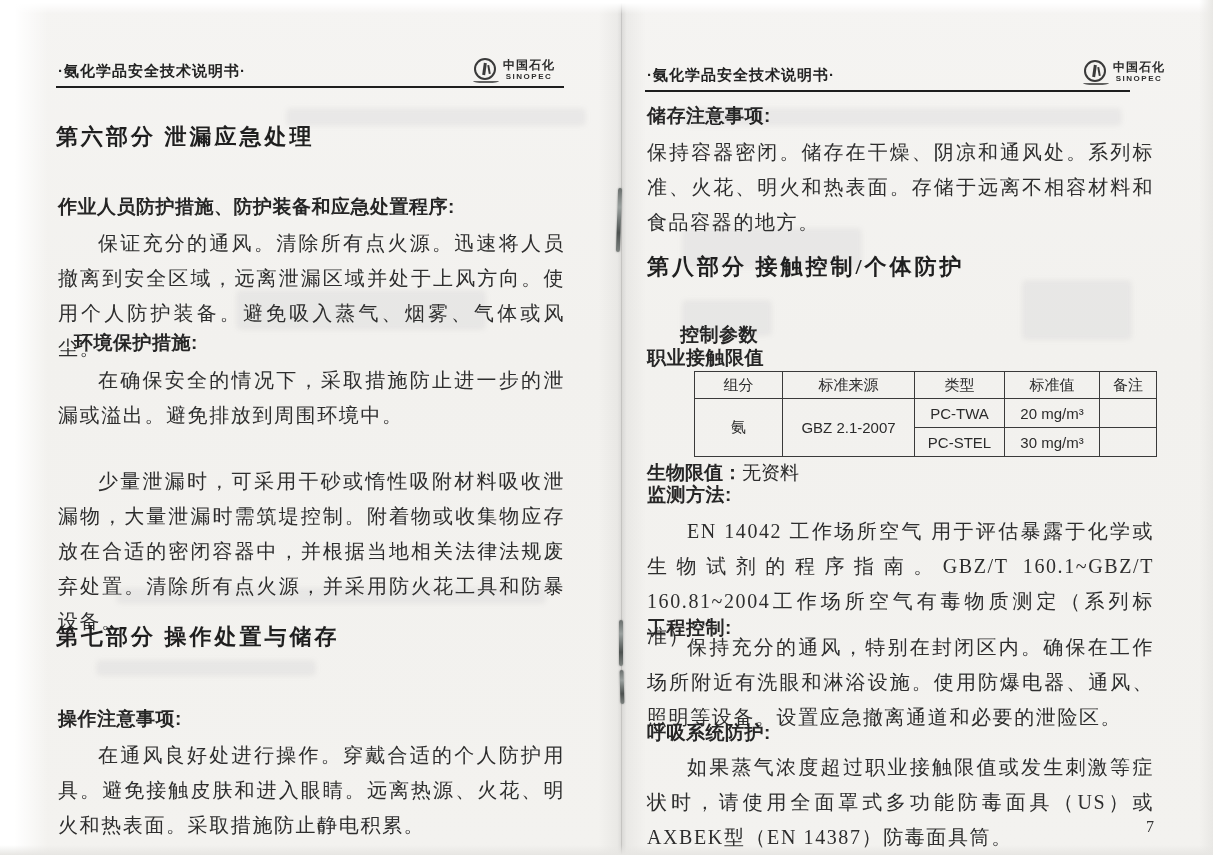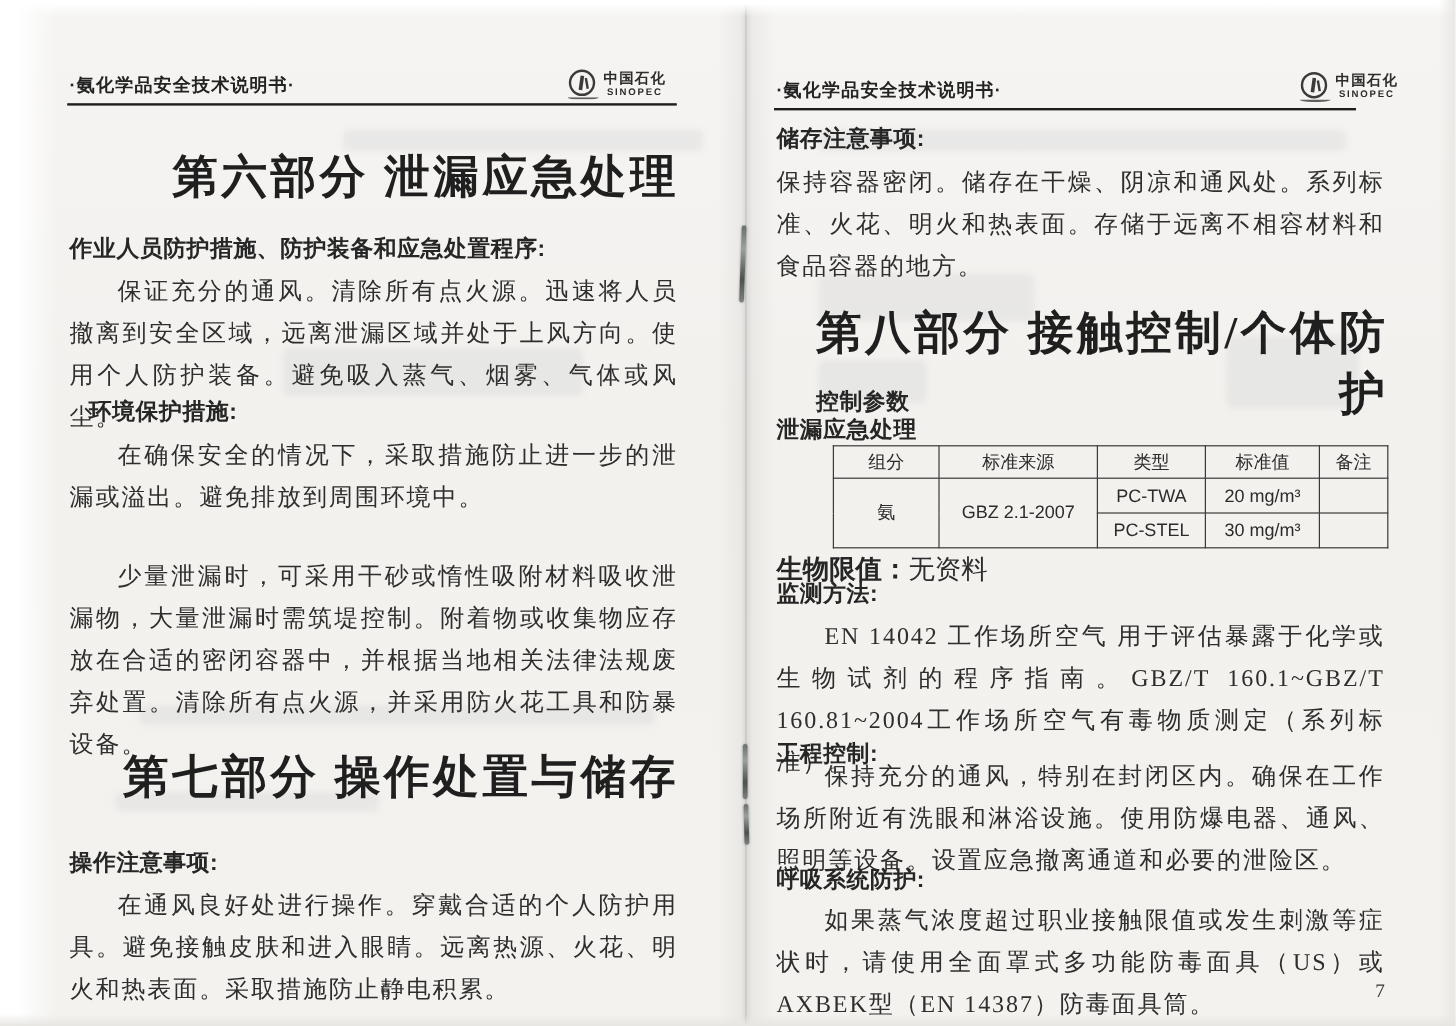--- a/index.html
+++ b/index.html
@@ -71,34 +71,34 @@
     position:absolute; left:-1px; top:20px; width:26px; height:5px;
     border-bottom:2px solid rgba(58,58,58,0.8); border-radius:40%;
   }
   .logo-text { display:flex; flex-direction:column; line-height:1;text-align:center; }
   .logo-cn { font-family:"Liberation Sans",sans-serif; font-weight:bold;
              font-size:12px; color:#2c2c2c; letter-spacing:1px; }
   .logo-en { font-family:"Liberation Sans",sans-serif; font-weight:bold;
              font-size:8px; color:#2c2c2c; letter-spacing:1.5px; margin-top:2px; }
 
   .sec-title {
-    position:absolute; text-align:right; font-weight:bold;
-    font-size:38px; letter-spacing:3px; color:#1f1f1f;
+    position:absolute; text-align:left; font-weight:bold;
+    font-size:22px; letter-spacing:3px; color:#1f1f1f;
     font-family:"Liberation Serif","DejaVu Serif",serif;
   }
   .lbl {
     position:absolute; font-family:"Liberation Sans","DejaVu Sans",sans-serif;
     font-weight:bold; font-size:19px; color:#262626; letter-spacing:0.5px;
   }
   .para {
     position:absolute; font-size:20px; line-height:35px; letter-spacing:1.6px;
     text-align:justify; color:#2e2e2e;
   }
   .para.indent { text-indent:2em; }
-  .bio-line { position:absolute; font-size:22px; }
+  .bio-line { position:absolute; font-size:19px; }
   .bio-line .b { font-family:"Liberation Sans",sans-serif; font-weight:bold; color:#262626; }
   .pagenum { position:absolute; font-size:16px; color:#333; width:40px; text-align:center; }
 
   
   table.oel {
     position:absolute; border-collapse:collapse; table-layout:fixed;
     font-size:15px; color:#2b2b2b; background:transparent;
   }
   table.oel th, table.oel td {
     border:1.6px solid #3a3a3a; text-align:center; vertical-align:middle;
@@ -174,21 +174,21 @@
         <span class="logo-en">SINOPEC</span>
       </span>
     </div>
 
     <div class="lbl" style="left:25px; top:103px;">储存注意事项:</div>
     <div class="para" style="left:25px; top:135px; width:507px;">保持容器密闭。储存在干燥、阴凉和通风处。系列标准、火花、明火和热表面。存储于远离不相容材料和食品容器的地方。</div>
 
     <div class="sec-title" style="left:25px; top:252px; width:510px;">第八部分 接触控制/个体防护</div>
 
     <div class="lbl" style="left:25px; top:322px;margin-left:33px;">控制参数</div>
-    <div class="lbl" style="left:25px; top:345px;">泄漏应急处理</div>
+    <div class="lbl" style="left:25px; top:345px;">职业接触限值</div>
 
     <table class="oel" style="left:72px; top:371px; width:462px;">
       <colgroup>
         <col style="width:88px">
           <col style="width:132px">
           <col style="width:90px">
         <col style="width:95px">
           <col style="width:57px">
       </colgroup>
       <thead>

